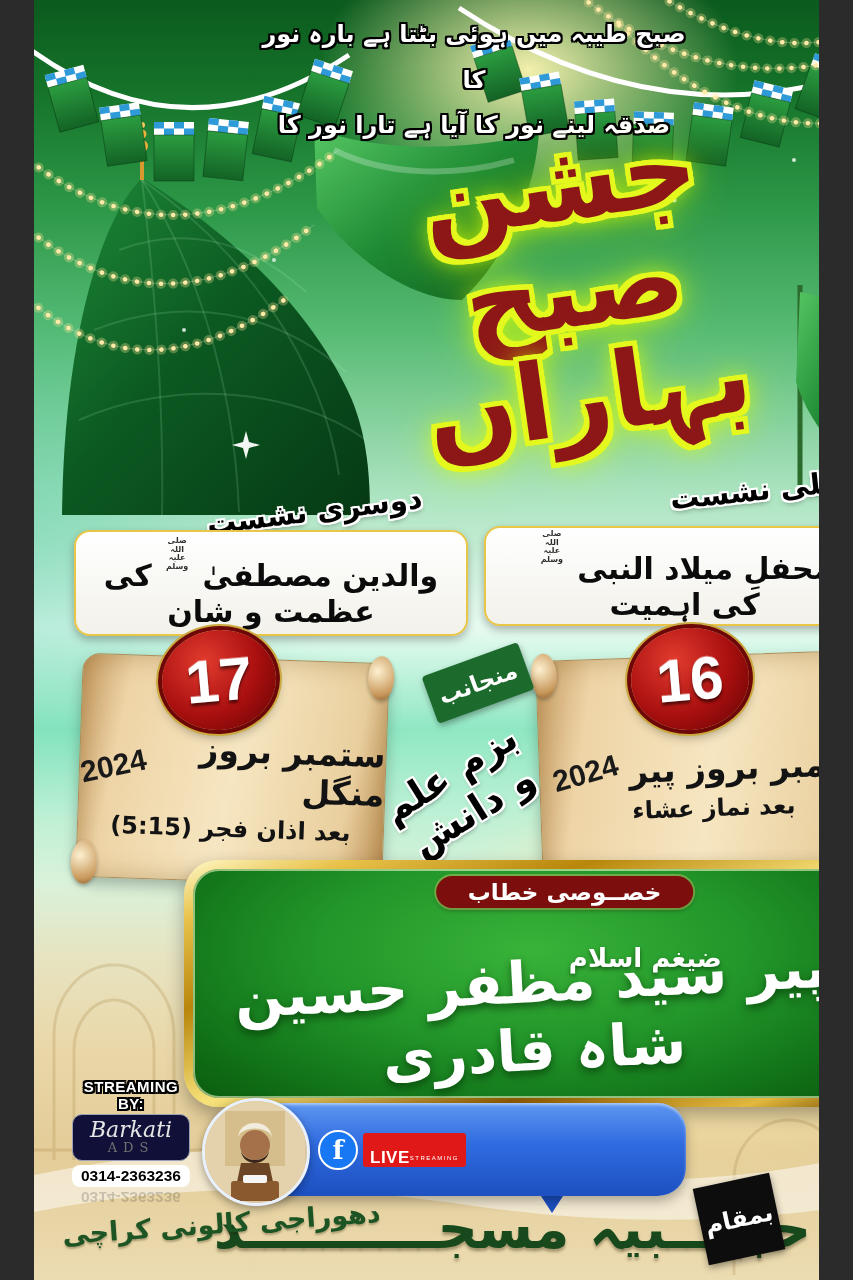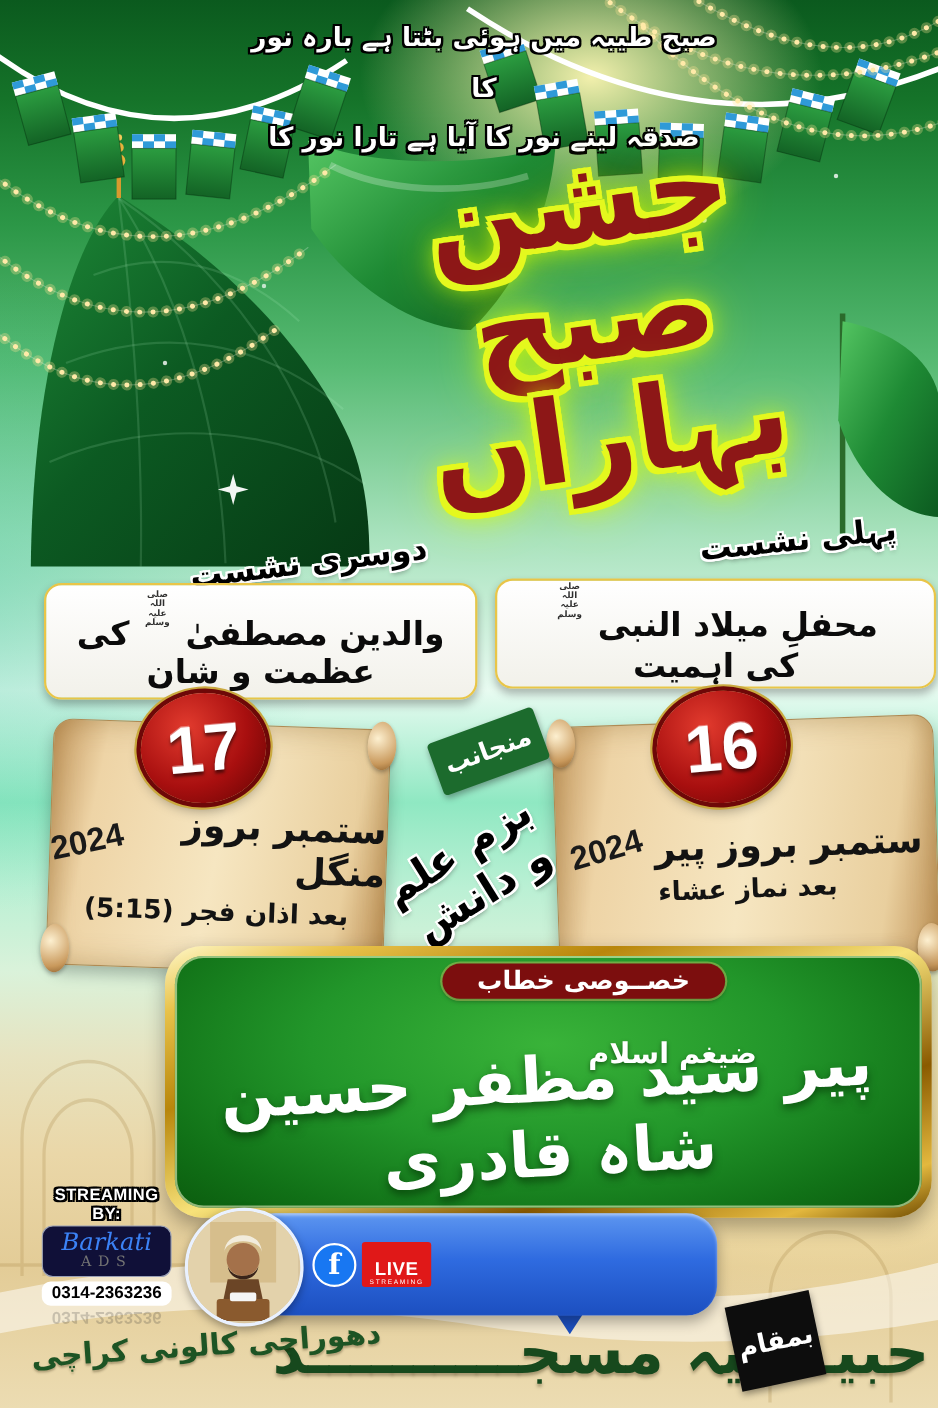--- a/index.html
+++ b/index.html
@@ -1,17 +1,17 @@
 <!DOCTYPE html>
 <html><head>
 <meta charset="utf-8">
 <style>
   html,body{margin:0;padding:0;background:#2b2b2b;}
   .poster{
-    position:relative;width:853px;height:1280px;margin:0 auto;overflow:hidden;
+    position:relative;width:785px;height:1280px;margin:0 auto;overflow:hidden;
     font-family:"Liberation Sans",sans-serif;
     background:
       radial-gradient(ellipse 300px 200px at 63% 70px, rgba(255,247,180,.95), rgba(255,247,180,0) 70%),
       radial-gradient(ellipse 430px 310px at 88% 76%, rgba(255,236,170,.9), rgba(255,236,170,0) 72%),
       radial-gradient(ellipse 500px 420px at -5% 42%, rgba(40,190,150,.35), rgba(40,190,150,0) 70%),
       linear-gradient(180deg,#0b5a1e 0%,#157329 7%,#2c9747 16%,#58bb74 26%,#a8e2bd 38%,#e8fbf1 49%,#8fe8c2 57%,#baf0d4 63%,#daf2da 69%,#e7e3c0 75%,#ead7a8 82%,#e3cc97 90%,#ecdcb2 100%);
   }
   .abs{position:absolute;}
   .urdu{font-family:"DejaVu Sans",sans-serif;direction:rtl;}
   .en{font-family:"Liberation Sans",sans-serif;}
@@ -76,35 +76,35 @@
           box-shadow:0 0 0 2px rgba(255,220,120,.35),0 2px 5px rgba(0,0,0,.4);margin-left:32px;}
   .speaker-title{position:absolute;top:46px;right:150px;color:#fff;font-size:26px;font-weight:bold;
           text-shadow:0 2px 4px rgba(0,40,0,.6);margin-top:28px;}
   .speaker-name{position:absolute;left:10px;right:10px;top:72px;bottom:6px;display:flex;align-items:center;justify-content:center;
           color:#fff;font-size:57px;font-weight:bold;text-align:center;line-height:1.18;transform:rotate(-3deg);
           text-shadow:0 4px 8px rgba(0,40,0,.6);}
 
   .designer{left:38px;top:1078px;width:118px;z-index:7;text-align:center;}
   .designer-label{font-size:15px;font-weight:bold;color:#fff;letter-spacing:.5px;}
   .designer-box{margin-top:2px;background:#101038;border:1px solid #9aa0b5;border-radius:10px;padding:3px 4px 5px;}
-  .designer-brand{font-family:"DejaVu Serif",serif;font-style:italic;font-size:22px;color:#3b82f6;line-height:1.05;}
+  .designer-brand{font-family:"DejaVu Serif",serif;font-style:italic;font-size:22px;color:#e5e5e5;line-height:1.05;}
   .designer-sub{font-family:"DejaVu Serif",serif;font-size:13px;color:#737373;letter-spacing:6px;margin-top:-1px;}
   .designer-phone{margin-top:4px;background:#fff;border-radius:8px;font-size:15.5px;font-weight:bold;color:#000;padding:2px 0;}
   .phone-reflection{margin-top:1px;font-size:15.5px;font-weight:bold;color:#333;transform:scaleY(-1);opacity:.22;}
 
   .live-bar{left:222px;top:1103px;width:430px;height:93px;z-index:6;border-radius:28px;
           background:linear-gradient(180deg,#5d96f0 0%,#2f6be0 45%,#1c4fc0 100%);
           box-shadow:0 5px 12px rgba(0,0,0,.3), inset 0 2px 3px rgba(255,255,255,.5);
           display:flex;align-items:center;padding-left:62px;box-sizing:border-box;gap:8px;}
   .photo{position:absolute;left:-54px;top:-5px;width:102px;height:102px;border-radius:50%;overflow:hidden;
           border:3px solid #e9f1ff;box-shadow:0 3px 8px rgba(0,0,0,.35);background:#d9c6a0;}
   .fb-live{display:flex;align-items:center;gap:5px;flex:0 0 auto;}
   .fb-circle{width:36px;height:36px;border-radius:50%;background:#1877f2;border:2px solid #fff;display:flex;align-items:center;justify-content:center;
           color:#fff;font-weight:bold;font-size:26px;font-family:"DejaVu Serif",serif;line-height:1;}
-  .live-badge{background:#e01818;border-radius:3px;padding:16px 7px 1px;display:flex;flex-direction:column;align-items:center;line-height:1;}
+  .live-badge{background:#e01818;border-radius:3px;padding:16px 7px 1px;display:flex;flex-direction:row;align-items:center;line-height:1;}
   .live-word{color:#fff;font-weight:bold;font-size:17px;letter-spacing:.5px;}
   .streaming-word{color:#fff;font-size:6px;letter-spacing:1.5px;margin-top:1px;}
   .live-name{color:#fff;font-weight:bold;font-size:25px;line-height:.98;text-align:center;letter-spacing:-.5px;flex:1;}
   .bar-tail{left:505px;top:1193px;width:26px;height:20px;z-index:5;background:#1c4fc0;clip-path:polygon(0 0,100% 0,50% 100%);}
 
   .venue-tag{left:666px;top:1180px;width:78px;height:78px;z-index:7;background:#0d0d0d;transform:rotate(-12deg);
           display:flex;align-items:center;justify-content:center;color:#fff;font-size:24px;font-weight:bold;
           box-shadow:0 3px 7px rgba(0,0,0,.4);}
   .venue-masjid{right:8px;top:1196px;z-index:6;font-size:56px;font-weight:bold;color:#17491d;
           text-shadow:0 3px 3px rgba(40,30,0,.35);}

